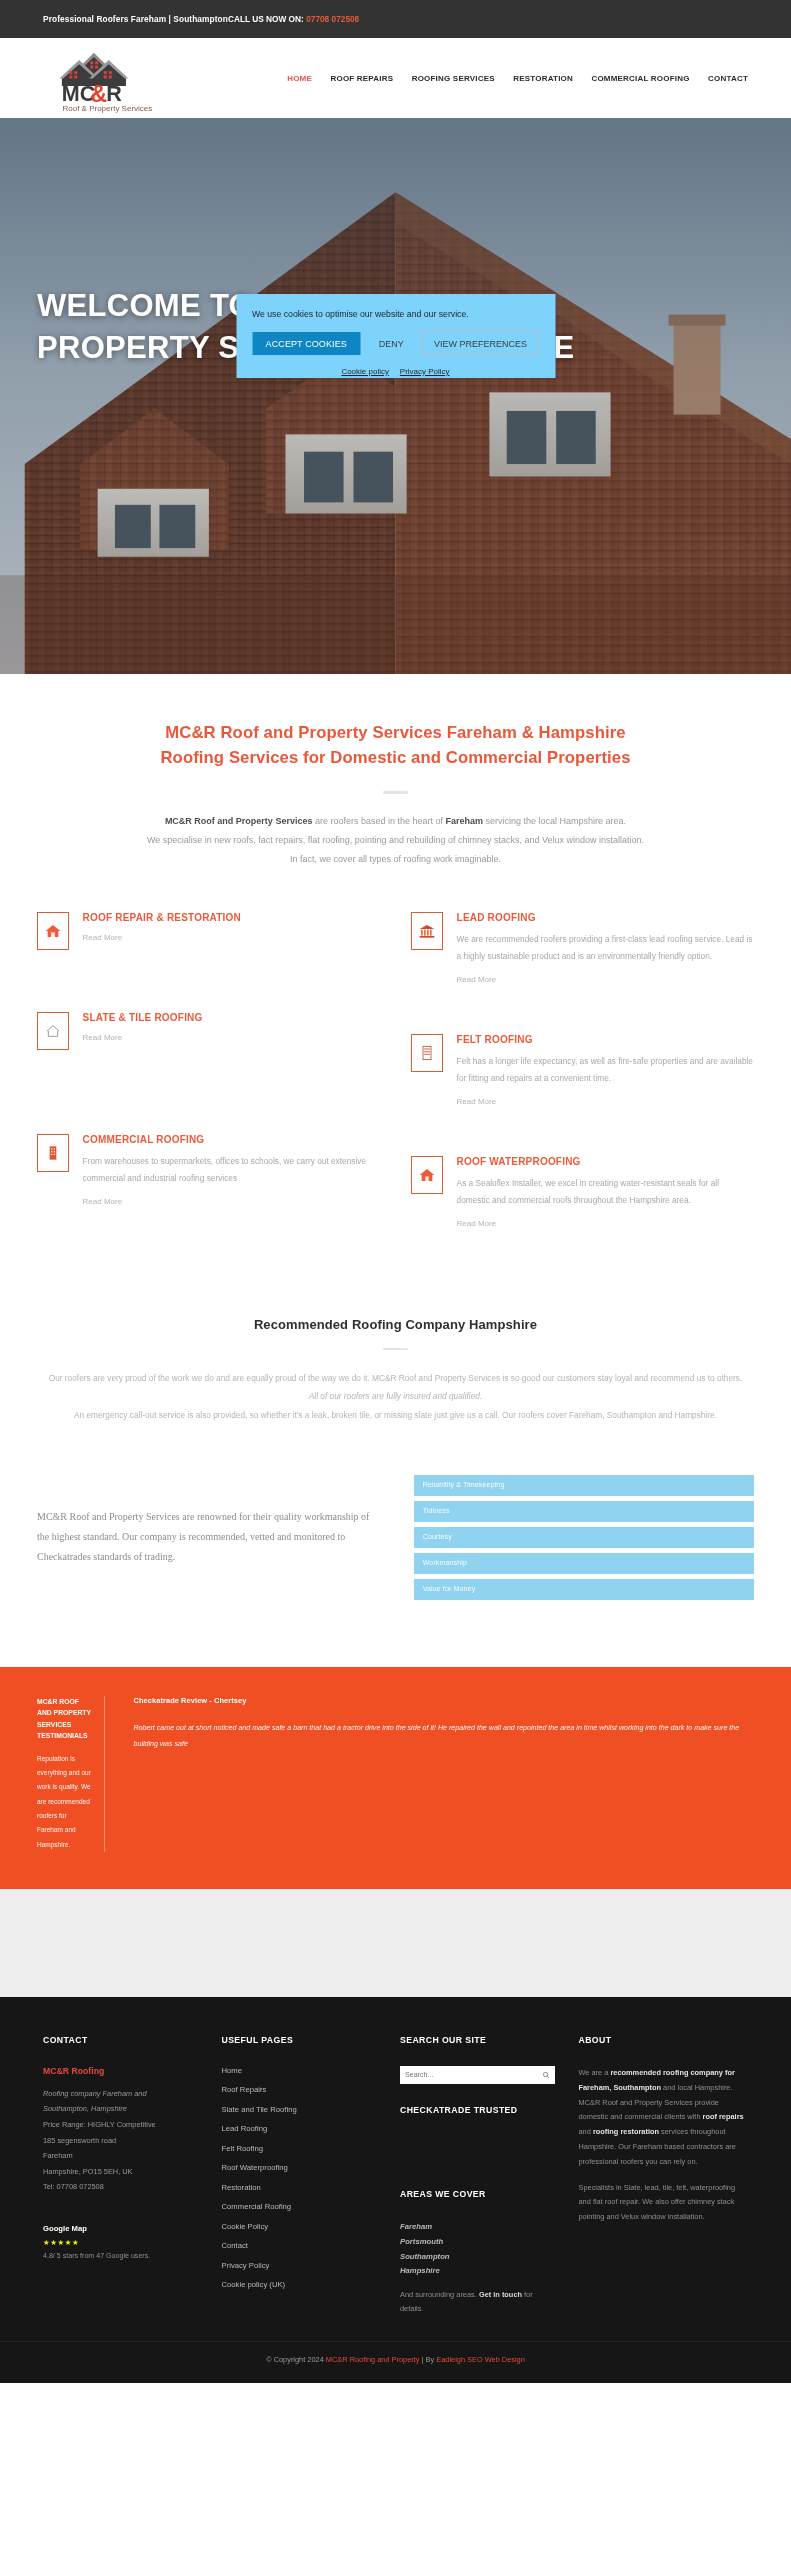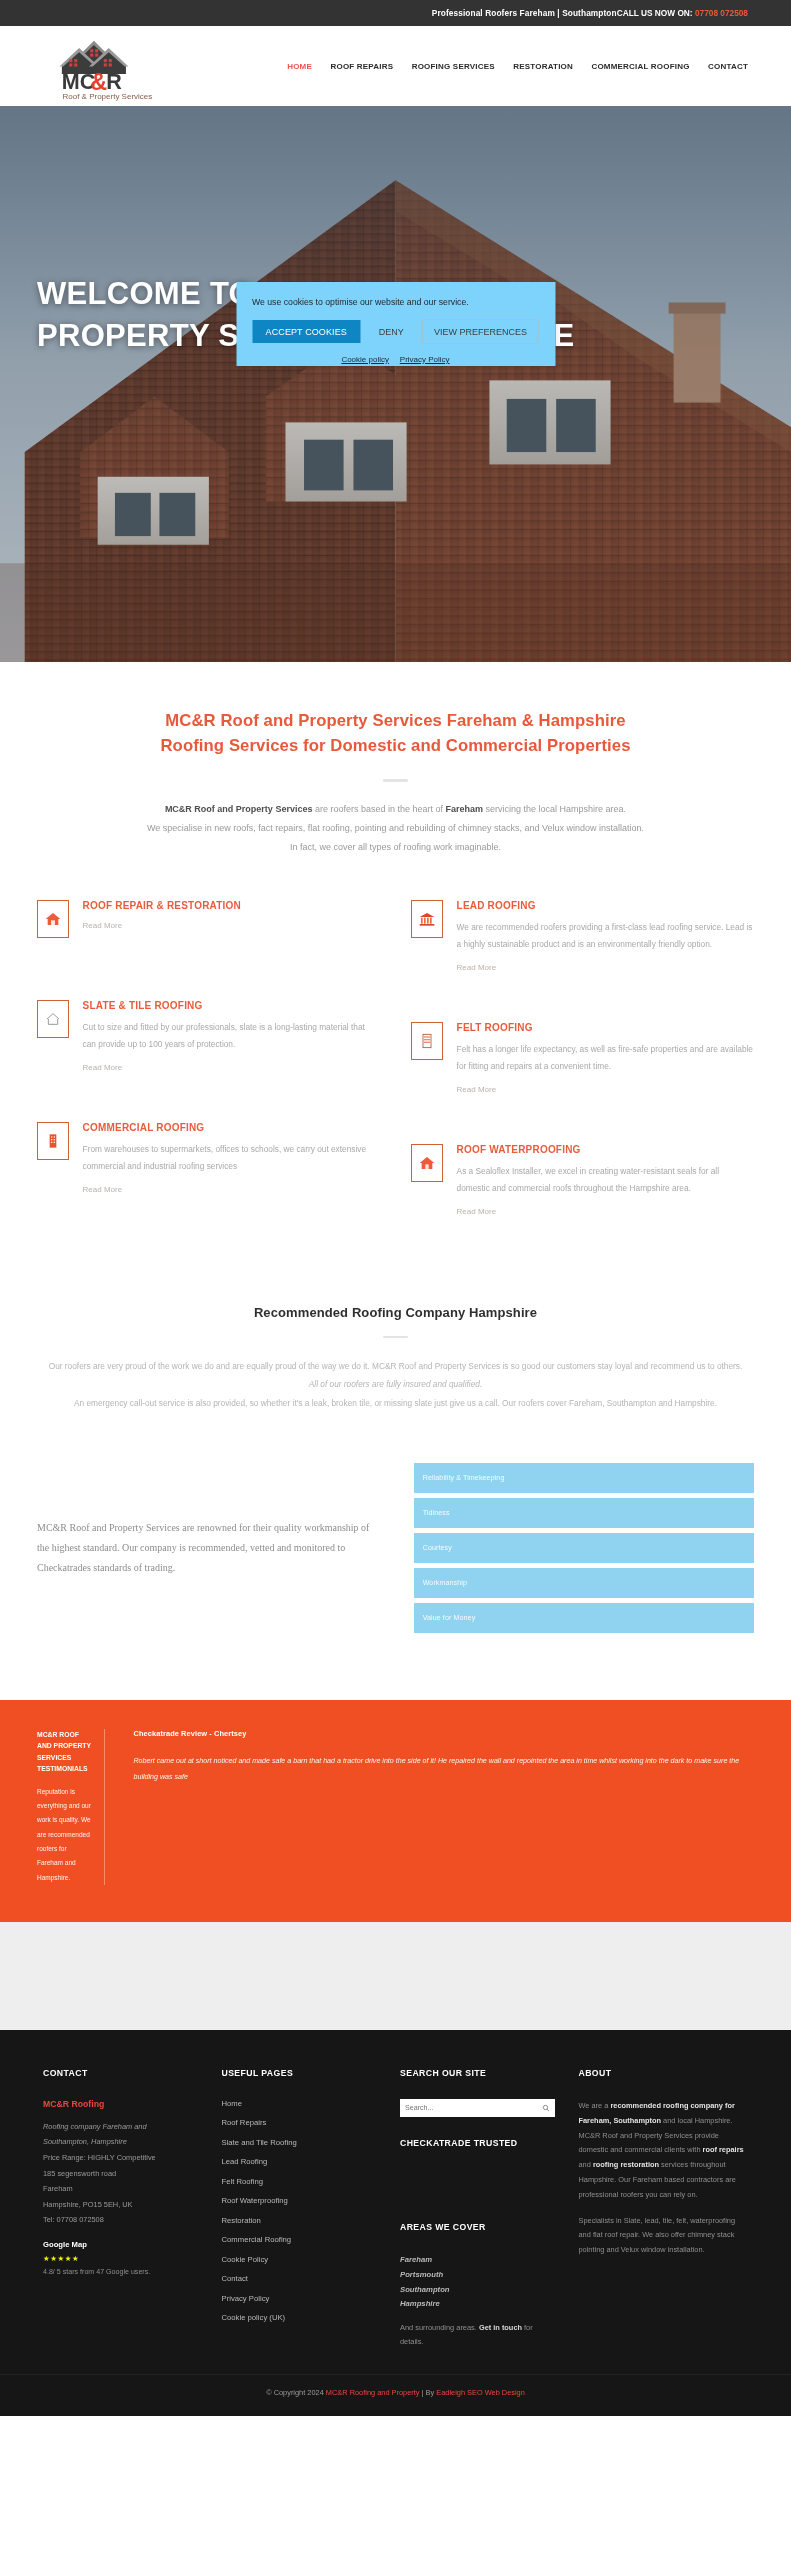--- a/index.html
+++ b/index.html
@@ -8,24 +8,24 @@
     font-family: "Liberation Sans", sans-serif;
     background: #ffffff;
     color: #444;
     -webkit-font-smoothing: antialiased;
   }
   .wrap { width: 791px; position: relative; overflow: hidden; }
 
   
   .topbar {
     background: #333333;
-    height: 26px;
+    height: 38px;
     display: flex;
     align-items: center;
-    justify-content: flex-end;
+    justify-content: flex-start;
     padding: 0 43px;
   }
   .topbar-left {
     color: #ffffff;
     font-size: 8.3px;
     font-weight: bold;
     letter-spacing: 0.1px;
   }
   .topbar-right { font-size: 8.3px; font-weight: bold; color: #ffffff; }
   .topbar-right .phone { color: #e8593b; }
@@ -173,21 +173,21 @@
   .recommended p em { font-style: italic; }
 
   
   .skills {
     display: grid; grid-template-columns: 1fr 1fr;
     column-gap: 37px; padding: 25px 37px 49px; align-items: center;
   }
   .skills-copy { font-size: 10px; color: #8d8d8d; line-height: 2.0; font-family: Liberation Serif, serif; }
   .bars { display: flex; flex-direction: column; gap: 5px; }
   .bar {
-    height: 30px; background: #8fd3f0; position: relative;
+    height: 21px; background: #8fd3f0; position: relative;
     display: flex; align-items: center;
   }
   .bar span {
     font-size: 7.1px; color: #ffffff; padding-left: 8.7px;
     letter-spacing: 0.1px; white-space: nowrap; opacity: .92;
   }
 
   
   .testimonials {
     background: #ef4f23; color: #fff;
@@ -214,21 +214,21 @@
     column-gap: 23.5px;
   }
   .fcol h4 {
     color: #ffffff; font-size: 8.7px; font-weight: bold;
     text-transform: uppercase; letter-spacing: 0.4px; margin-bottom: 21px;
   }
   .fcol h4.mt { margin-top: 21px; }
   .brandname { color: #e8493c; font-size: 8.7px; font-weight: bold; margin-bottom: 10px; }
   .addr { font-size: 7.4px; line-height: 2.1; color: #9a9a9a; }
   .addr .ital { font-style: italic; }
-  .gmap { margin-top: 12px; }
+  .gmap { margin-top: 29px; }
   .gmap .t { color: #fff; font-size: 7.7px; font-weight: bold; margin-bottom: 5px; }
   .stars { color: #f2f20c; font-size: 7.4px; letter-spacing: 0.6px; margin-bottom: 5px; }
   .gmap .rate { font-size: 7.1px; color: #8f8f8f; }
   .flinks { display: flex; flex-direction: column; gap: 10.5px; }
   .flinks a { color: #b9b9b9; font-size: 7.7px; text-decoration: none; }
   .searchbox {
     display: flex; align-items: center; background: #fff;
     height: 18.5px; padding: 0 5px; width: 100%;
   }
   .searchbox input {
@@ -427,21 +427,20 @@
 
     <div class="svc">
       <div class="svc-ico">
         <svg viewBox="0 0 24 24" xmlns="http://www.w3.org/2000/svg" fill="none" stroke="#8a8a8a" stroke-width="1.3">
             <path d="M12 4 L21 12 M12 4 L3 12"></path>
             <path d="M5 12 L5 20 L19 20 L19 12"></path>
           </svg>
       </div>
       <div class="svc-body">
         <div class="svc-title">SLATE &amp; TILE ROOFING</div>
-        <div class="svc-desc">Cut to size and fitted by our professionals, slate is a long-lasting material that can provide up to 100 years of protection.</div>
         <a class="svc-more" href="#">Read More</a>
       </div>
     </div>
 
     <div class="svc offset">
       <div class="svc-ico">
         <svg viewBox="0 0 24 24" xmlns="http://www.w3.org/2000/svg">
             <rect x="6" y="2" width="12" height="20" fill="none" stroke="#b04b2a" stroke-width="1.2"></rect>
             <g fill="#d2542f">
               <rect x="8" y="5" width="2" height="2"></rect>

